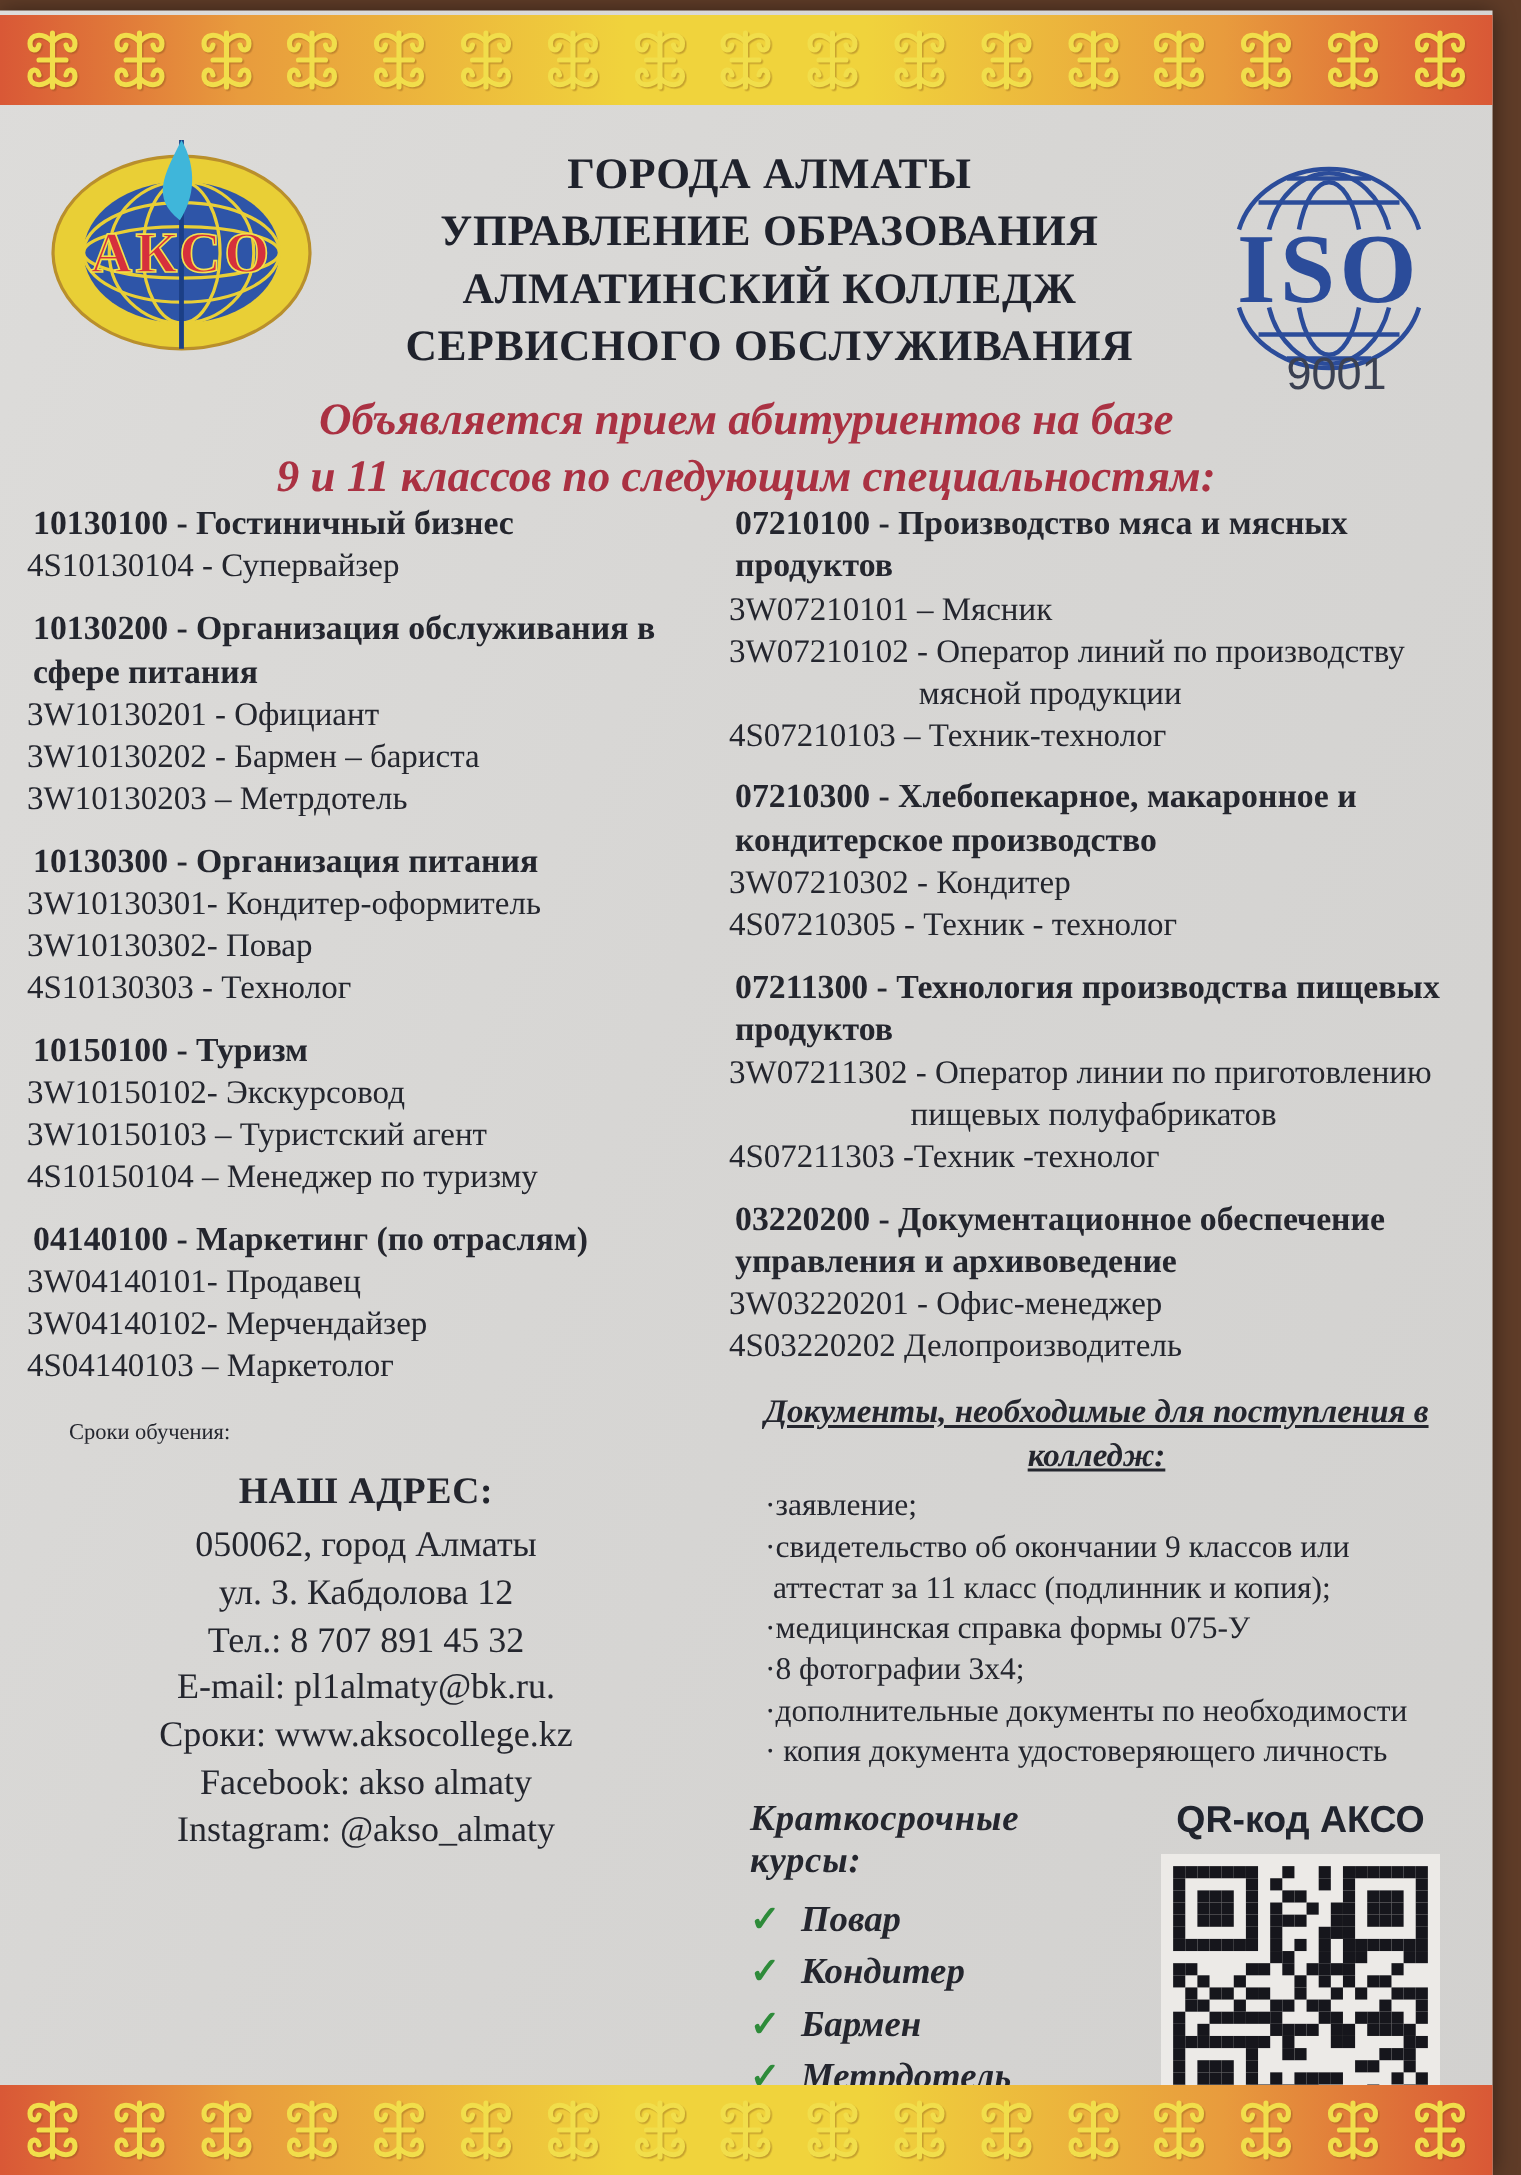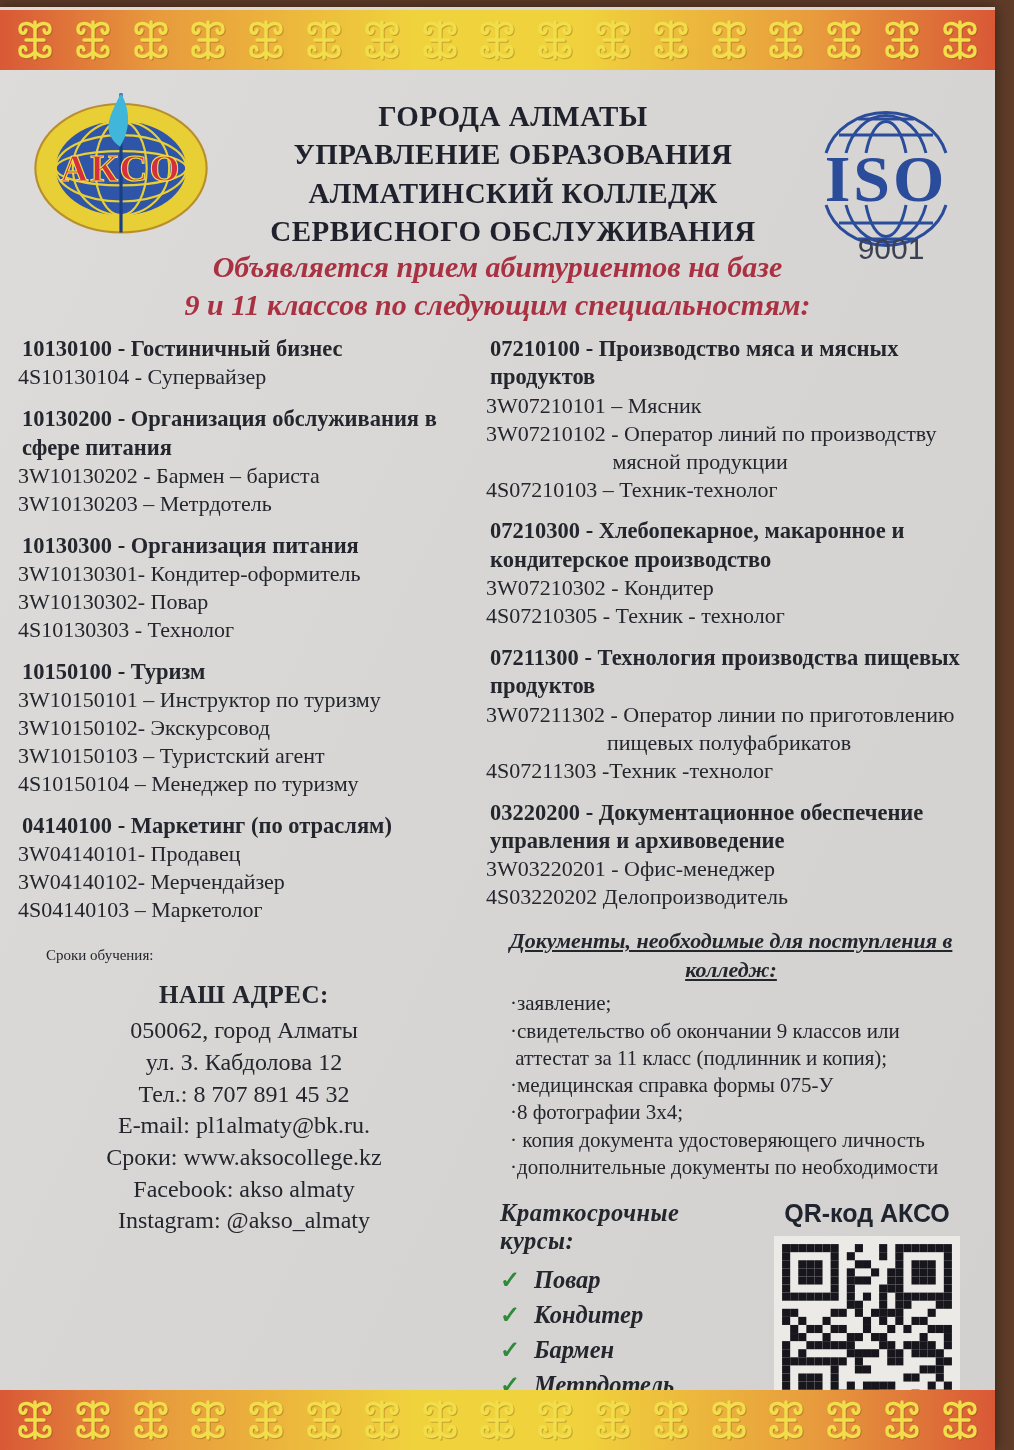--- a/index.html
+++ b/index.html
@@ -34,21 +34,21 @@
   }
   .logo-wrap { width:195px; flex:0 0 auto; }
   .title-wrap {
     flex:1 1 auto; text-align:center; padding-top:8px;
     font-weight:bold; font-size:29px; line-height:1.32;
     color:#1f222c; letter-spacing:.5px;
   }
   .iso-wrap { width:180px; flex:0 0 auto; padding-top:4px; }
 
   .announce {
-    position:absolute; top:241px; left:0; width:100%;
+    position:absolute; top:254px; left:0; width:100%;
     text-align:center; font-weight:bold; font-style:italic;
     font-size:30px; line-height:1.25; color:#aa3142;
   }
 
   
   .columns {
     position:absolute; top:328px; left:18px; width:958px;
     display:grid; grid-template-columns:452px 1fr; column-gap:16px;
   }
   .section { margin-bottom:14px; }
@@ -312,32 +312,32 @@
   <div class="columns">
 
     <div class="col-left">
       <div id="left-sections">
           <div class="section">
             <div class="sec-title">10130100 - Гостиничный бизнес</div>
             <div class="item">4S10130104 - Супервайзер</div>
           </div>
           <div class="section">
             <div class="sec-title">10130200 - Организация обслуживания в сфере питания</div>
+            <div class="item">3W10130201 - Официант</div>
             <div class="item">3W10130202 - Бармен – бариста</div>
             <div class="item">3W10130203 – Метрдотель</div>
           </div>
           <div class="section">
             <div class="sec-title">10130300 - Организация питания</div>
             <div class="item">3W10130301- Кондитер-оформитель</div>
             <div class="item">3W10130302- Повар</div>
             <div class="item">4S10130303 - Технолог</div>
           </div>
           <div class="section">
             <div class="sec-title">10150100 - Туризм</div>
-            <div class="item">3W10150101 – Инструктор по туризму</div>
             <div class="item">3W10150102- Экскурсовод</div>
             <div class="item">3W10150103 – Туристский агент</div>
             <div class="item">4S10150104 – Менеджер по туризму</div>
           </div>
           <div class="section">
             <div class="sec-title">04140100 - Маркетинг (по отраслям)</div>
             <div class="item">3W04140101- Продавец</div>
             <div class="item">3W04140102- Мерчендайзер</div>
             <div class="item">4S04140103 – Маркетолог</div>
           </div>
@@ -390,22 +390,22 @@
 
       <div class="docs">
         <div class="h">Документы, необходимые для поступления в
 колледж:</div>
         <div id="docs-lines">
             <div class="ln">·заявление;</div>
             <div class="ln">·свидетельство об окончании 9 классов или
  аттестат за 11 класс (подлинник и копия);</div>
             <div class="ln">·медицинская справка формы 075-У</div>
             <div class="ln">·8 фотографии 3х4;</div>
+            <div class="ln">·дополнительные документы по необходимости</div>
             <div class="ln">· копия документа удостоверяющего личность</div>
-            <div class="ln">·дополнительные документы по необходимости</div>
           </div>
       </div>
 
       <div class="courses-row">
         <div class="courses">
           <div class="h">Краткосрочные курсы:</div>
           <div id="course-items">
               <div class="course-item">
                 <span class="check">✓</span>
                 <span>Повар</span>

